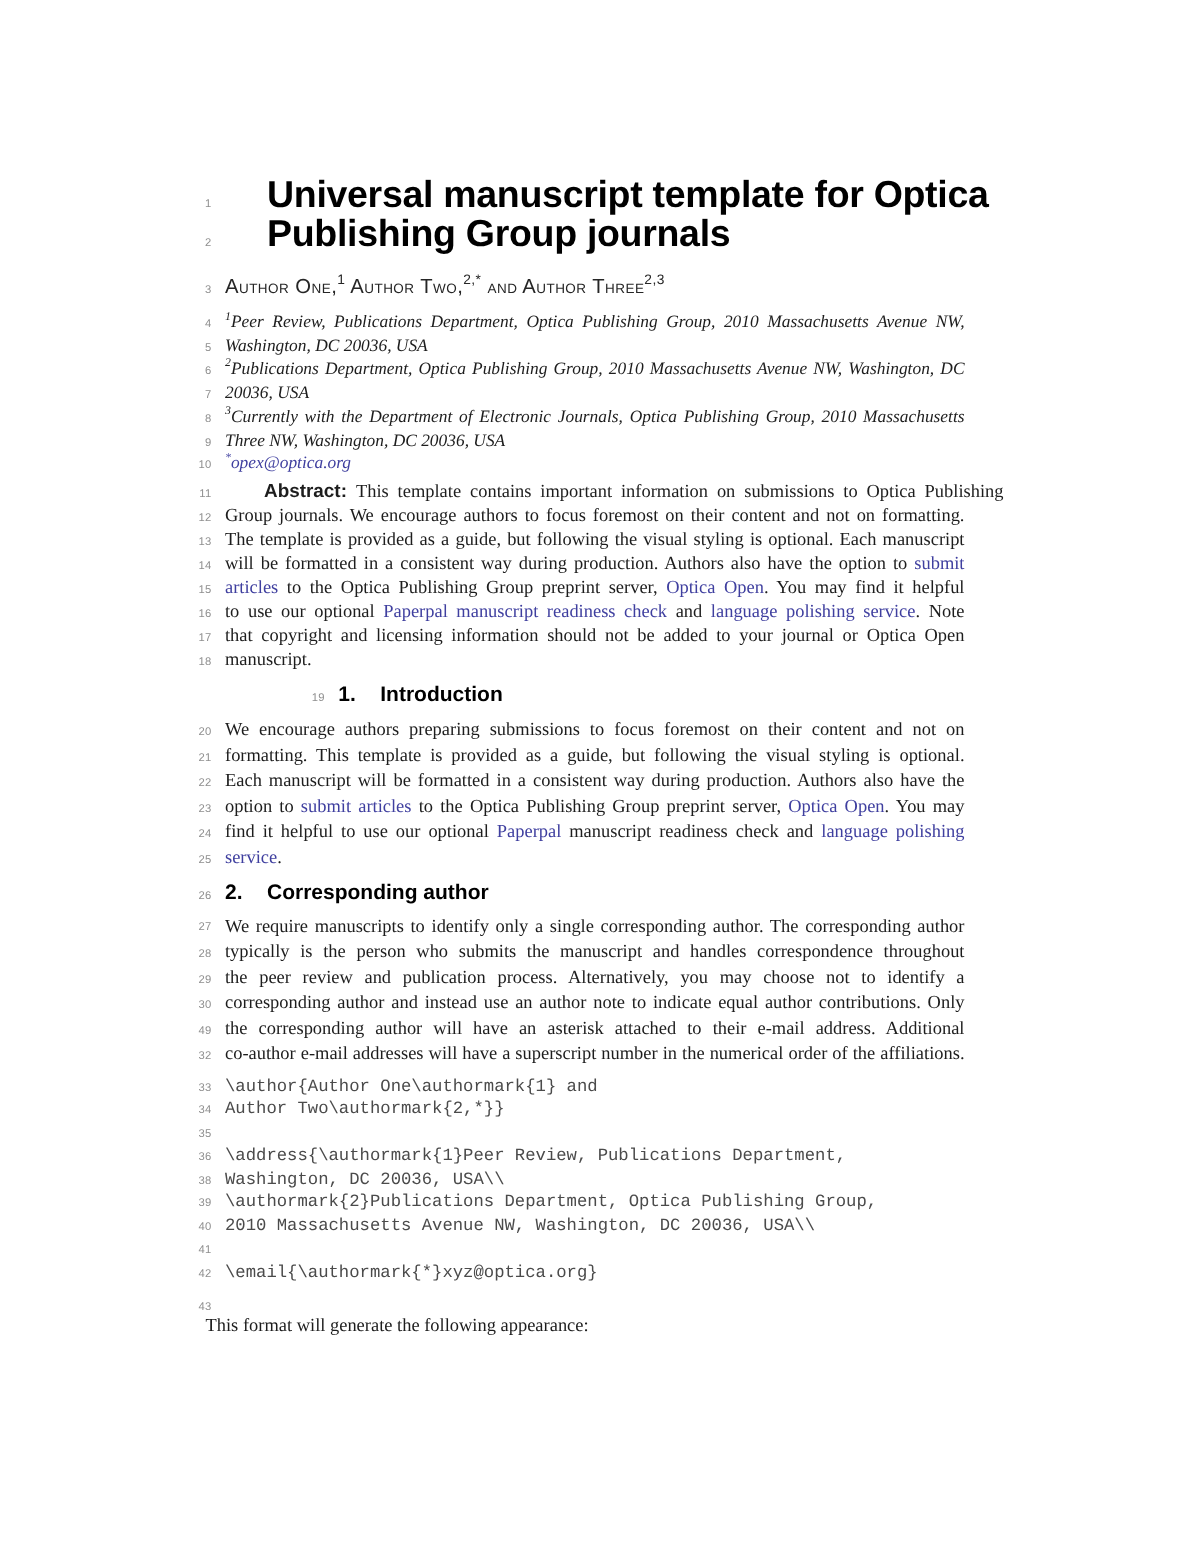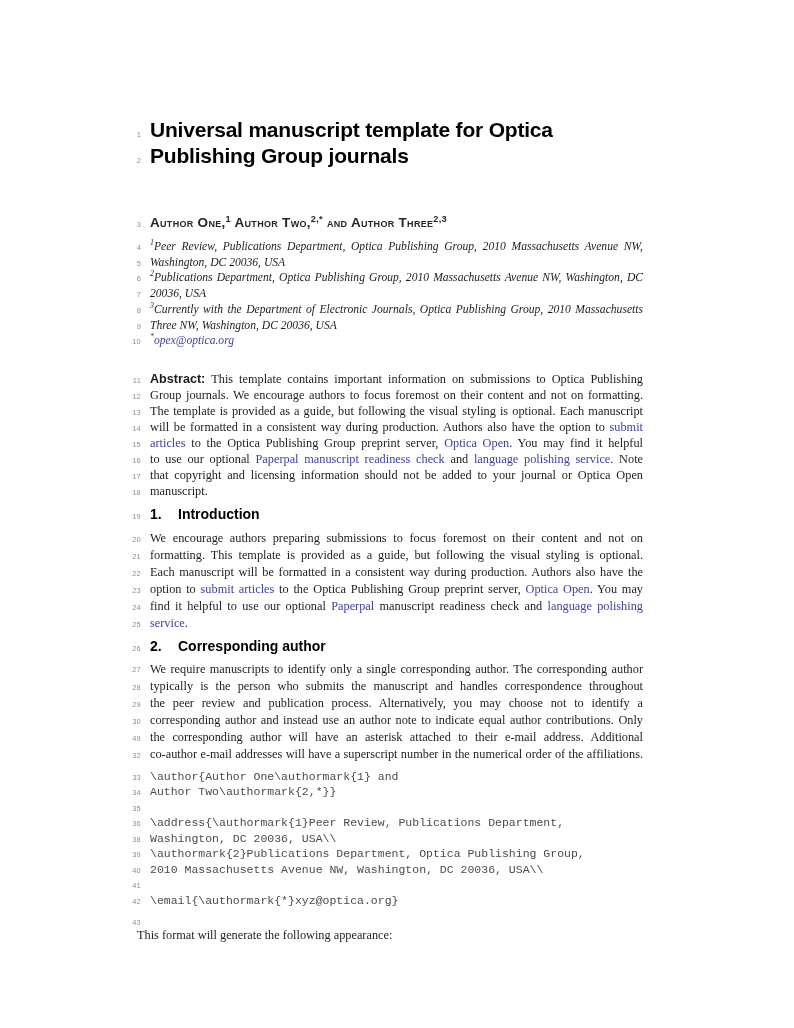--- a/index.html
+++ b/index.html
@@ -21,34 +21,34 @@
     font-family: "Liberation Sans", sans-serif;
     font-size: 7.5px;
     color: #8f8f8f;
     letter-spacing: 0.2px;
   }
   .txt { flex: none; width: 493px; color: #1d1d1d; }
 
   .title .txt {
     font-family: "Liberation Sans", sans-serif;
     font-weight: 700;
-    font-size: 21px;
+    font-size: 25px;
     line-height: 26px;
     letter-spacing: -0.2px;
     color: #000000;
+    margin-left: 28px;
   }
   .authors .txt {
     font-family: "Liberation Sans", sans-serif;
-    font-weight: 700;
+    font-weight: 400;
     font-variant: small-caps;
     font-size: 13.5px;
     line-height: 16px;
     letter-spacing: 0.3px;
     color: #262626;
-    margin-top: 32px;
   }
   .affil .txt {
     font-family: "Liberation Serif", serif;
     font-style: italic;
     font-size: 11.6px;
     line-height: 15.7px;
   }
   .abs .txt {
     font-family: "Liberation Serif", serif;
     font-size: 12.3px;
@@ -133,21 +133,21 @@
         <div class="txt just"><span class="sup">3</span><span>Currently with the Department of Electronic Journals, Optica Publishing Group, 2010 Massachusetts</span></div>
       </div>
       <div class="row affil">
         <span class="num">9</span>
         <div class="txt"><span>Three NW, Washington, DC 20036, USA</span></div>
       </div>
       <div class="row affil">
         <span class="num">10</span>
         <div class="txt"><span class="sup link">*</span><span class="link">opex@optica.org</span></div>
       </div>
-      <div class="row abs" style="margin-top: 22px;">
+      <div class="row abs" style="margin-top: 2px; gap: 26px;">
         <span class="num">11</span>
         <div class="txt just"><span class="b">Abstract:</span><span>This template contains important information on submissions to Optica Publishing</span></div>
       </div>
       <div class="row abs">
         <span class="num">12</span>
         <div class="txt just"><span>Group journals. We encourage authors to focus foremost on their content and not on formatting.</span></div>
       </div>
       <div class="row abs">
         <span class="num">13</span>
         <div class="txt just"><span>The template is provided as a guide, but following the visual styling is optional. Each manuscript</span></div>
@@ -165,21 +165,21 @@
         <div class="txt just"><span>to use our optional </span><span class="link">Paperpal manuscript readiness check</span><span> and </span><span class="link">language polishing service</span><span>. Note</span></div>
       </div>
       <div class="row abs">
         <span class="num">17</span>
         <div class="txt just"><span>that copyright and licensing information should not be added to your journal or Optica Open</span></div>
       </div>
       <div class="row abs">
         <span class="num">18</span>
         <div class="txt"><span>manuscript.</span></div>
       </div>
-      <div class="row h" style="margin-top: 6px;">
+      <div class="row h" style="margin-top: 6px; justify-content: center;">
         <span class="num">19</span>
         <div class="txt"><span class="hnum">1.</span><span>Introduction</span></div>
       </div>
       <div class="row body" style="margin-top: 7px;">
         <span class="num">20</span>
         <div class="txt just"><span>We encourage authors preparing submissions to focus foremost on their content and not on</span></div>
       </div>
       <div class="row body">
         <span class="num">21</span>
         <div class="txt just"><span>formatting. This template is provided as a guide, but following the visual styling is optional.</span></div>

